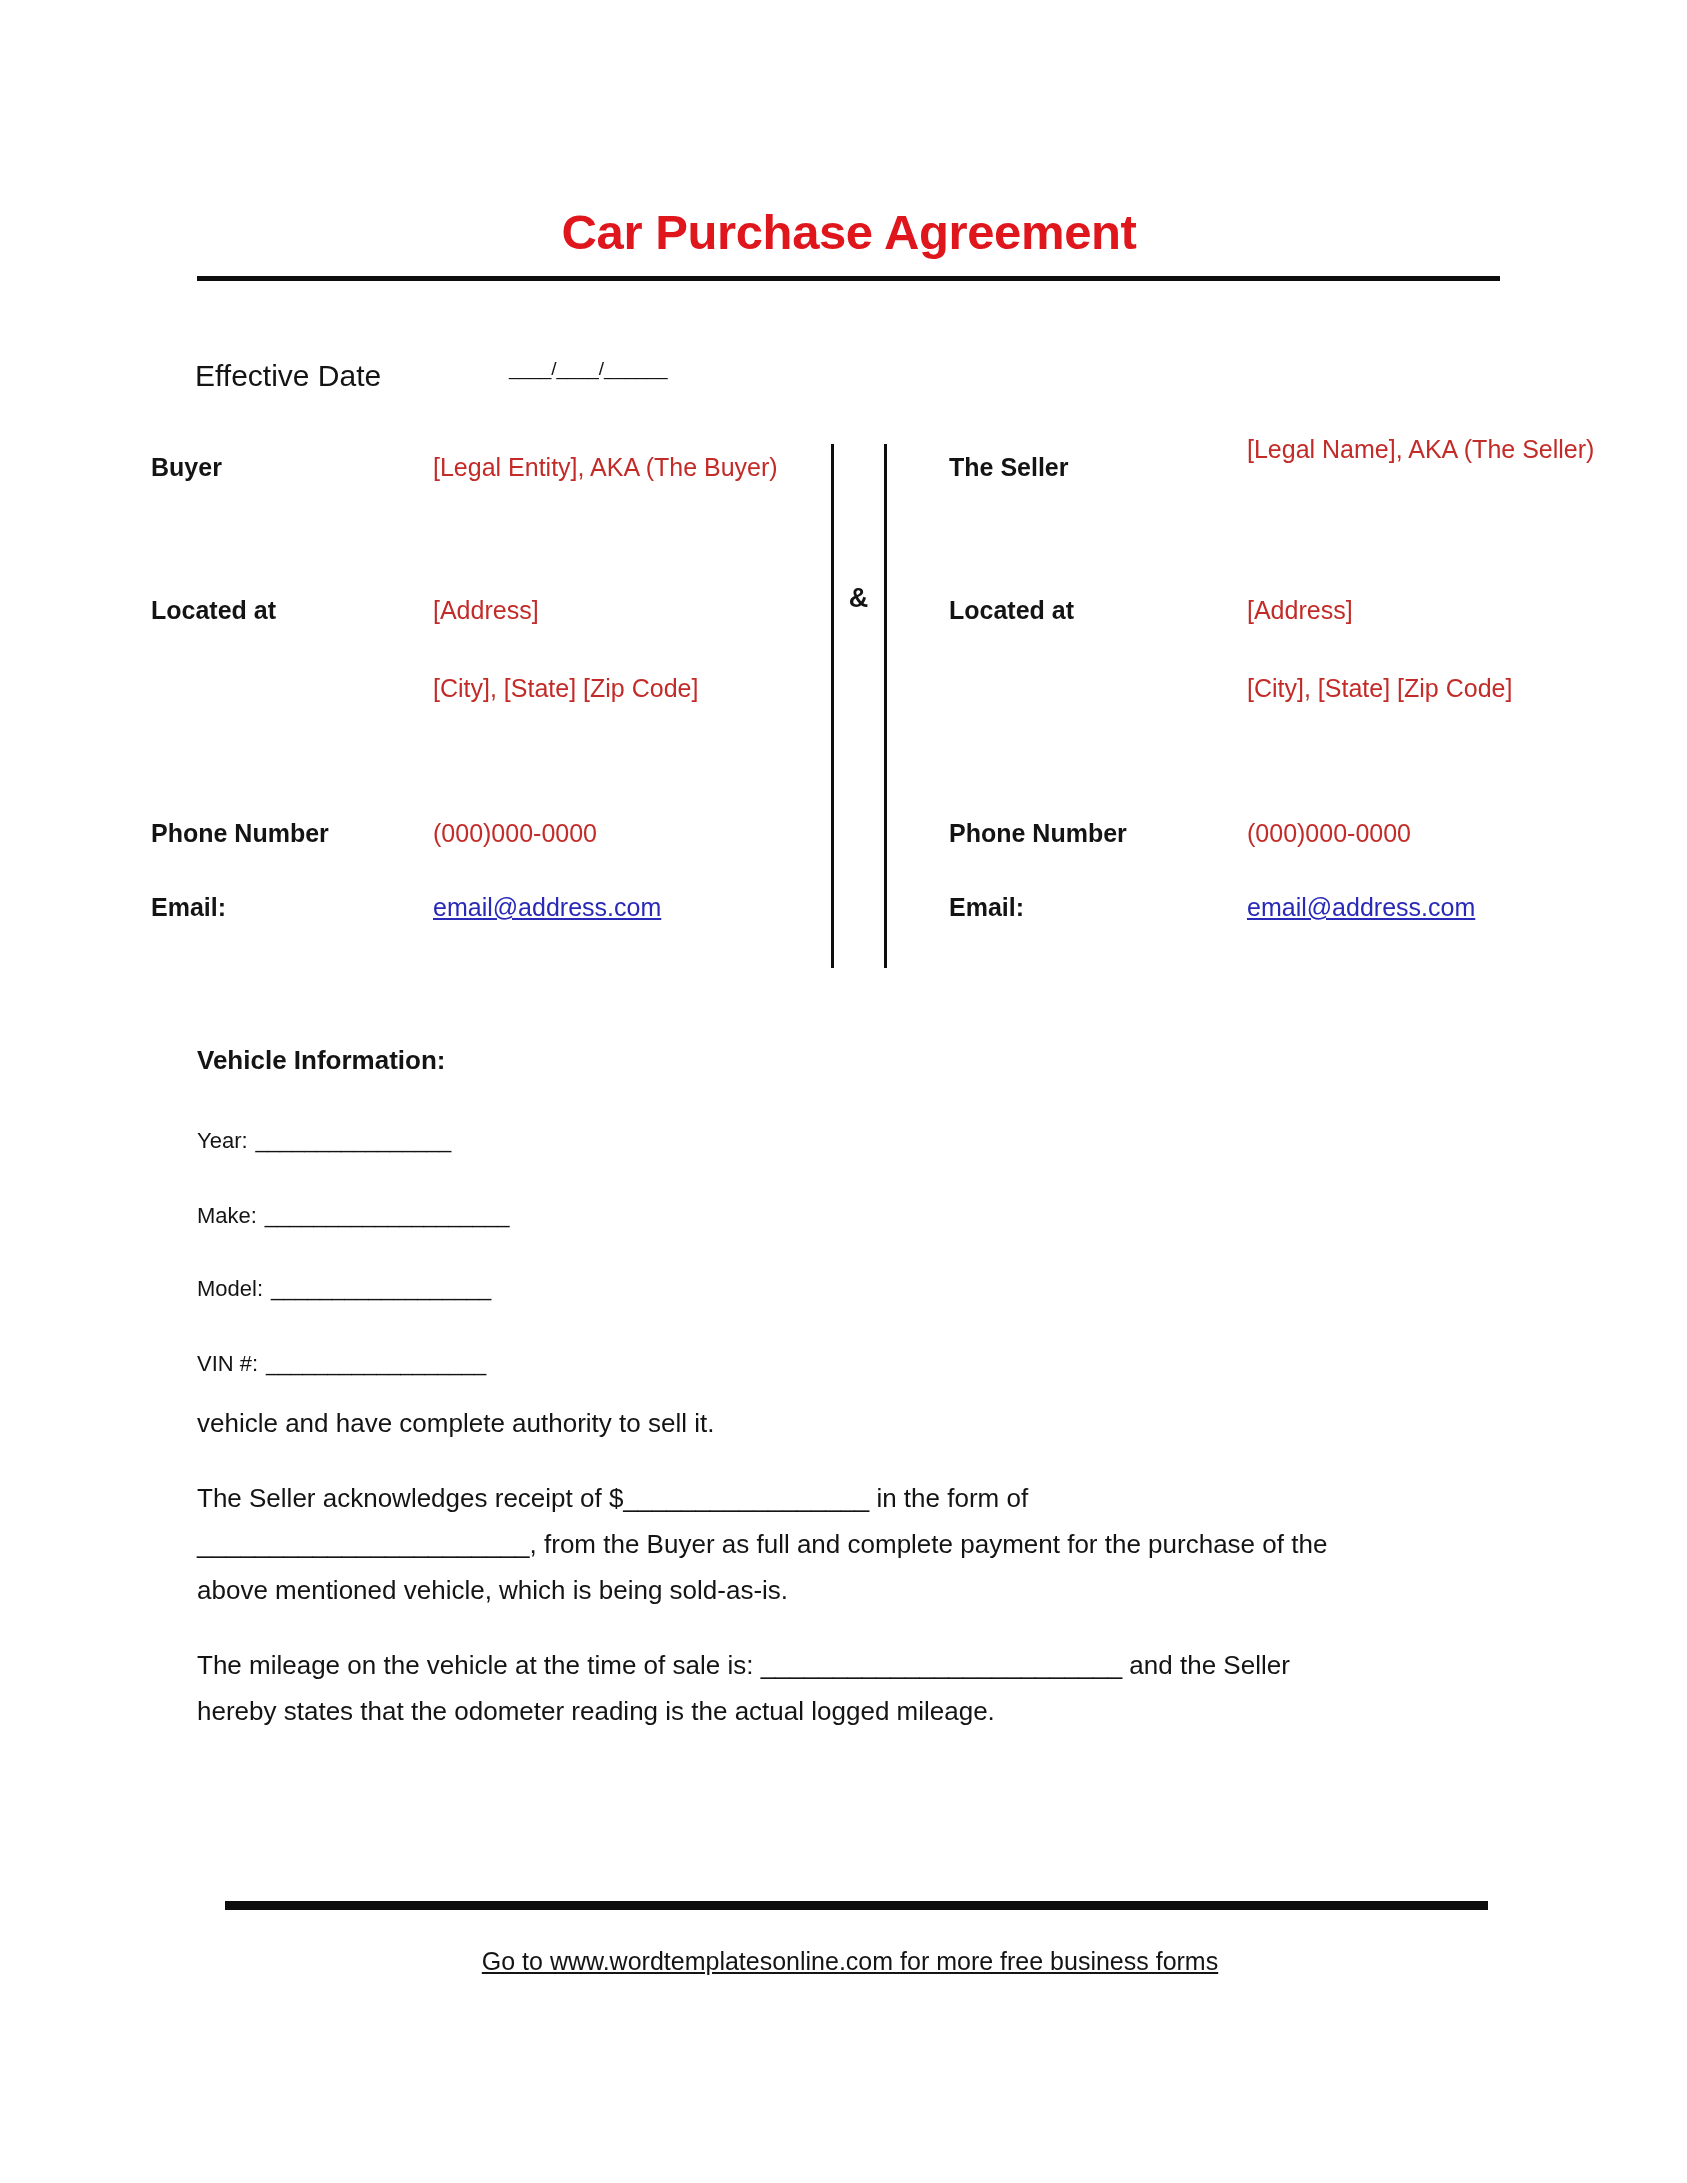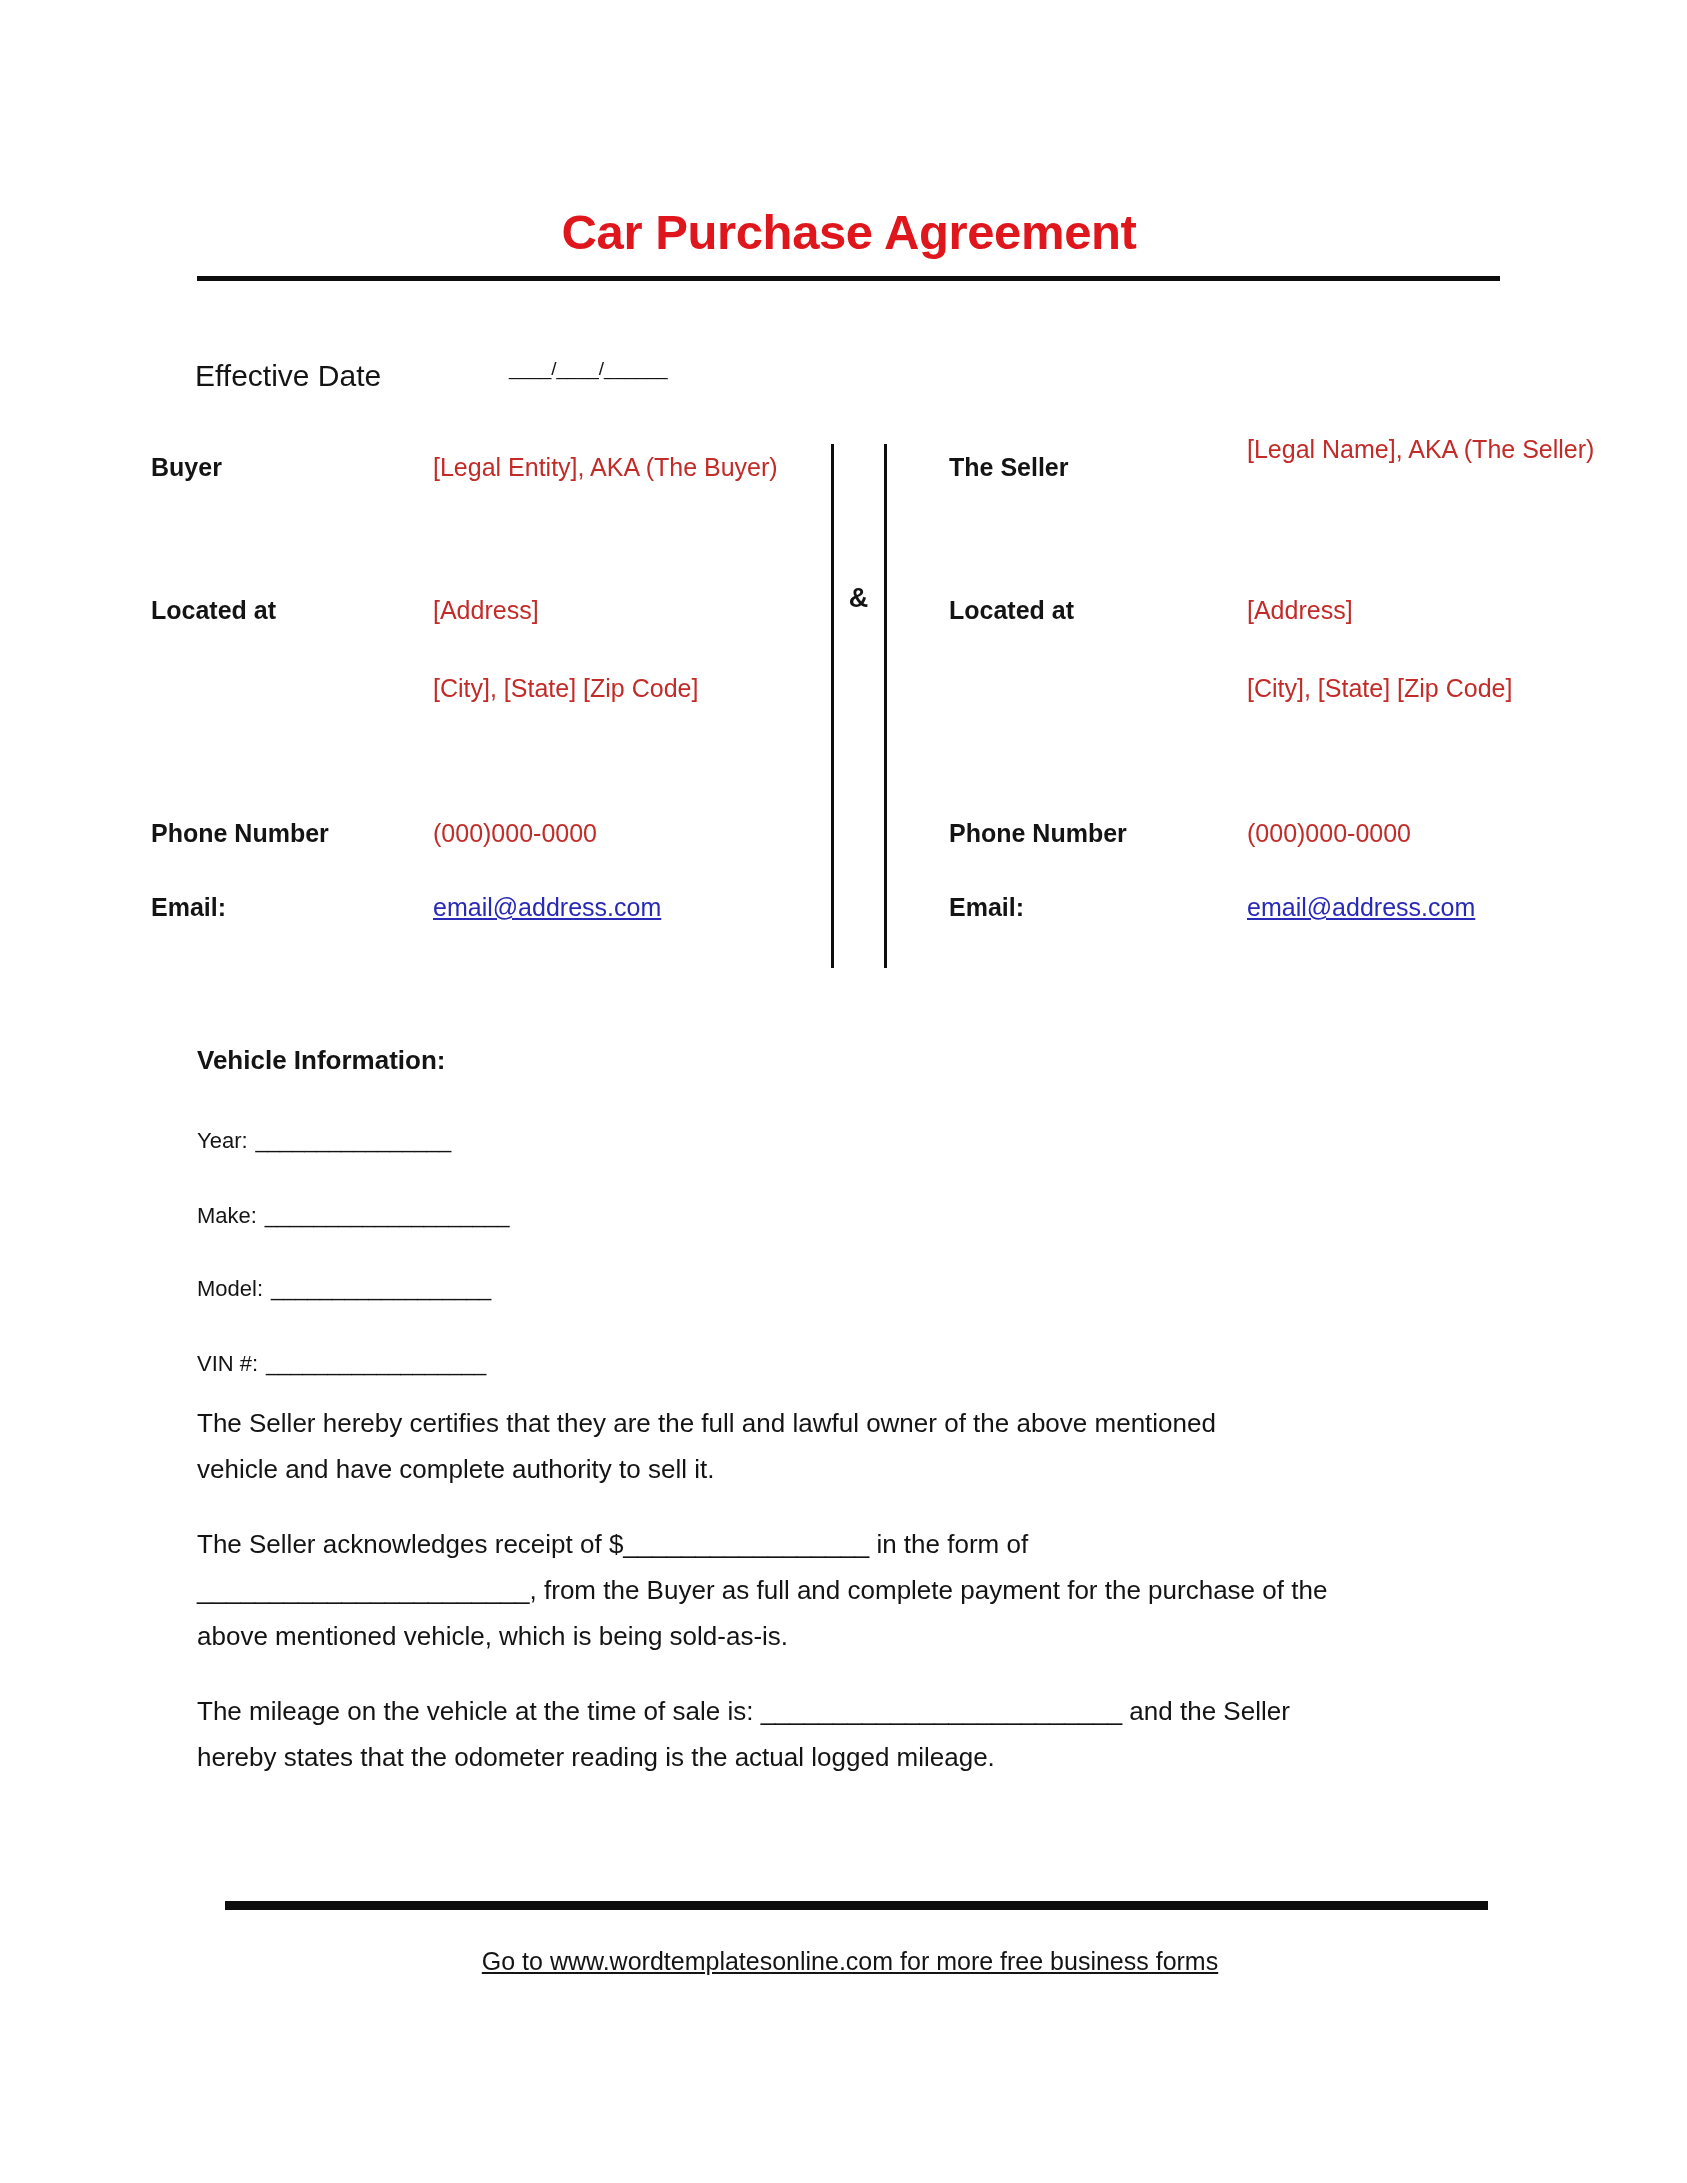--- a/index.html
+++ b/index.html
@@ -112,21 +112,20 @@
   </div>
   <div class="abs vrow" data-name="vehicle-field-model">
     <span data-name="vehicle-label-model">Model:</span><span class="vblank" data-name="vehicle-blank-model">__________________</span>
   </div>
   <div class="abs vrow" data-name="vehicle-field-vin">
     <span data-name="vehicle-label-vin">VIN #:</span><span class="vblank" data-name="vehicle-blank-vin">__________________</span>
   </div>
 
   <div data-name="body-paragraphs">
     <div class="para" data-name="paragraph-ownership">
-      <div class="para-line" data-name="paragraph-line">The Seller hereby certifies that they are the full and lawful owner of the above mentioned</div>
       <div class="para-line" data-name="paragraph-line">vehicle and have complete authority to sell it.</div>
     </div>
     <div class="para" data-name="paragraph-payment">
       <div class="para-line" data-name="paragraph-line">The Seller acknowledges receipt of $_________________ in the form of</div>
       <div class="para-line" data-name="paragraph-line">_______________________, from the Buyer as full and complete payment for the purchase of the</div>
       <div class="para-line" data-name="paragraph-line">above mentioned vehicle, which is being sold-as-is.</div>
     </div>
     <div class="para" data-name="paragraph-mileage">
       <div class="para-line" data-name="paragraph-line">The mileage on the vehicle at the time of sale is: _________________________ and the Seller</div>
       <div class="para-line" data-name="paragraph-line">hereby states that the odometer reading is the actual logged mileage.</div>

